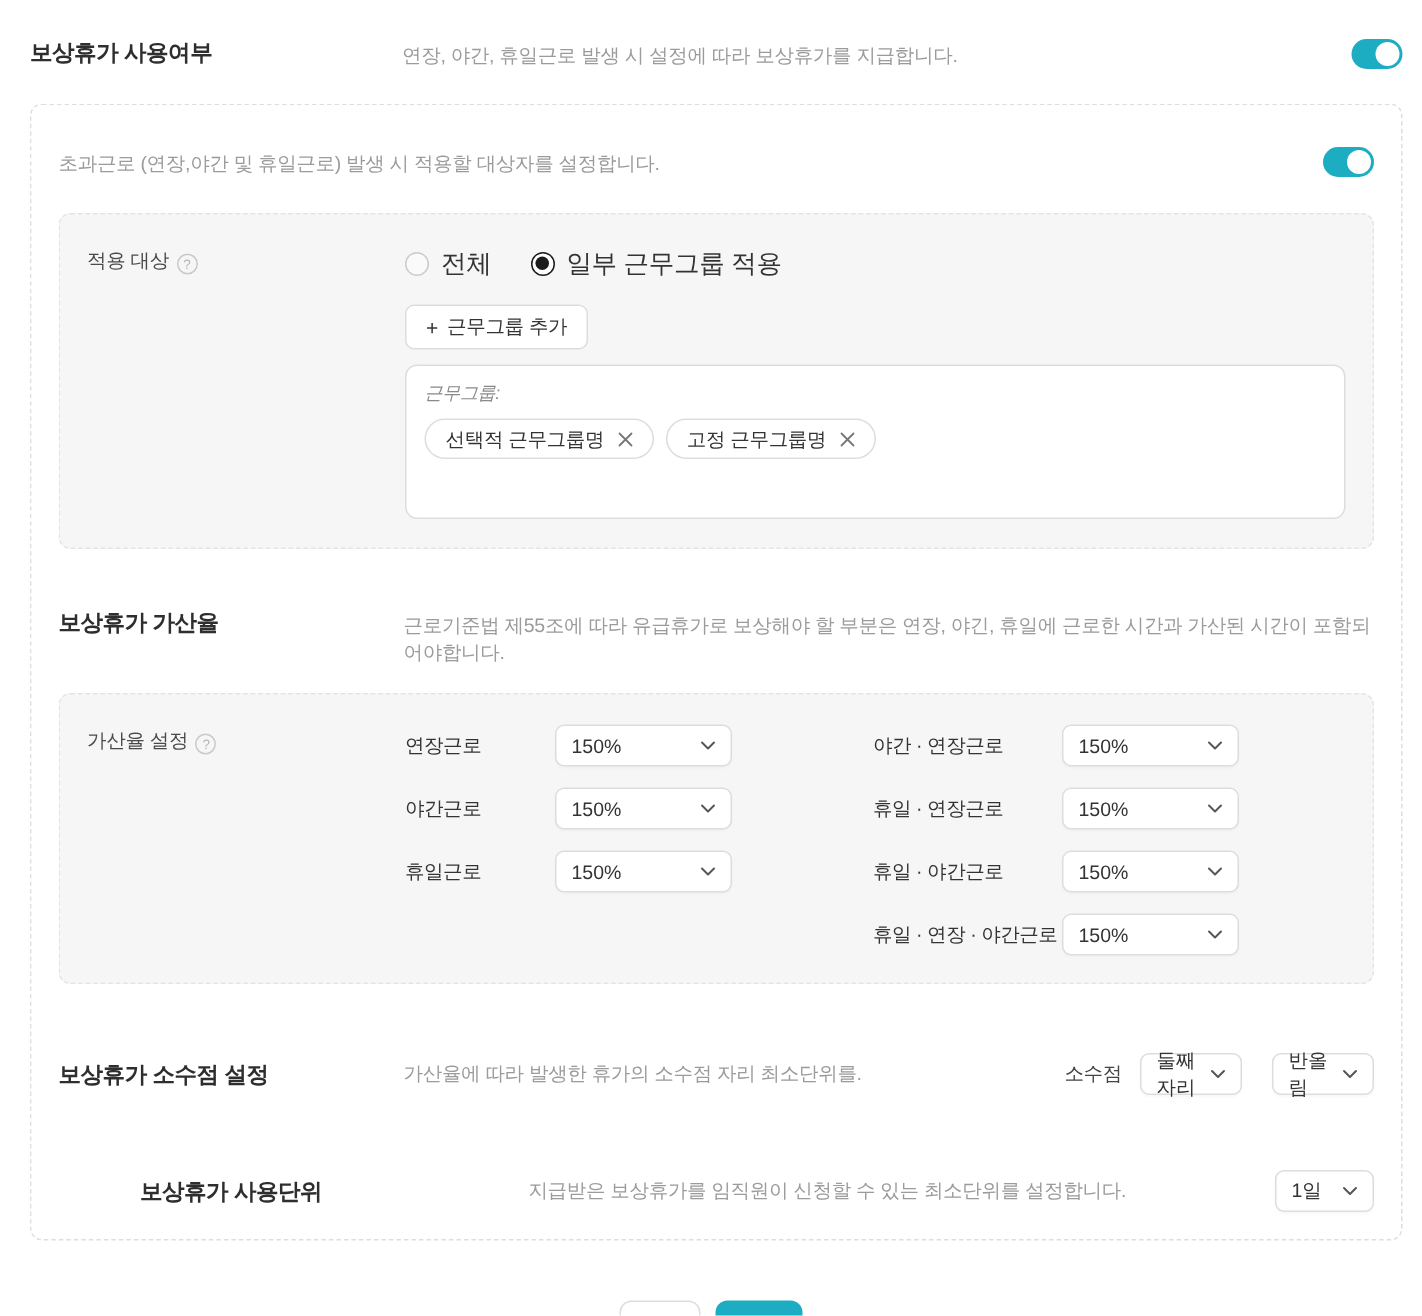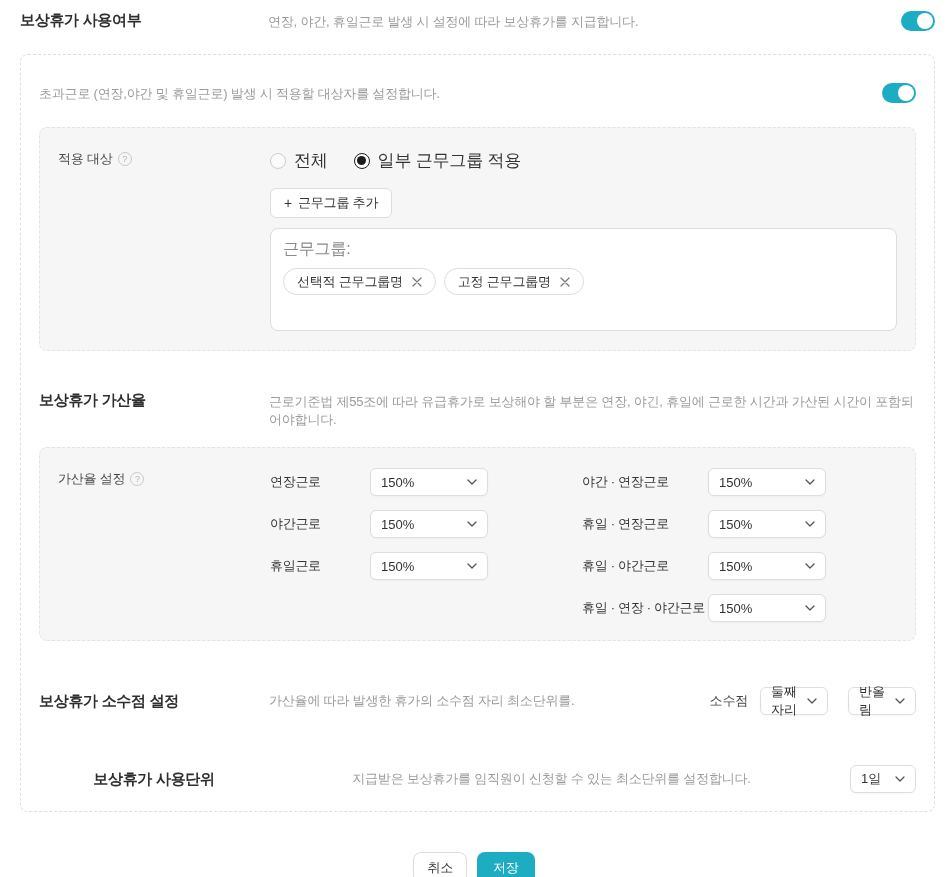--- a/index.html
+++ b/index.html
@@ -7,21 +7,21 @@
     --border-dash:#dedede;
     --border-solid:#ddd;
     --graybox:#f6f6f7;
     --label-dark:#2e2e2e;
     --desc-gray:#9b9b9b;
     --text:#3a3a3a;
   }
   *{box-sizing:border-box;margin:0;padding:0;}
   html,body{width:948px;height:877px;background:#fff;overflow:hidden;}
   body{font-family:"Liberation Sans","DejaVu Sans",sans-serif;font-size:13px;color:var(--text);}
-  .page{width:948px;height:877px;padding-top:11px;position:relative;}
+  .page{width:948px;height:877px;padding-top:26px;position:relative;}
 
   
   .setting-row{display:flex;align-items:flex-start;}
   .row-label{font-weight:700;font-size:15px;color:var(--label-dark);letter-spacing:-0.3px;}
   .row-desc{font-size:13px;color:var(--desc-gray);padding-top:2px;letter-spacing:-0.2px;flex:1;}
 
   .top-row{padding:0 13px 0 20px;}
   .top-row .row-label{width:248px;flex:0 0 248px;}
 
   
@@ -33,42 +33,42 @@
   .card .setting-row .row-label{width:230px;flex:0 0 230px;}
 
   .target-row{margin-bottom:24px;}
   .rate-row{margin-bottom:18px;}
   .decimal-row{margin-bottom:50px;align-items:center;}
   .unit-row{margin-bottom:0;align-items:center;text-align:center;}
   .decimal-row .row-desc,.unit-row .row-desc{padding-top:0;}
 
   
   .gray-box{background:var(--graybox);border:1px dashed #e3e3e3;border-radius:8px;padding:18px;display:flex;align-items:flex-start;}
-  .gray-box .box-label{width:212px;flex:0 0 212px;font-size:13px;color:#4a4a4a;display:flex;align-items:center;gap:5px;padding-top:4px;letter-spacing:-0.2px;}
+  .gray-box .box-label{width:212px;flex:0 0 212px;font-size:13px;color:#4a4a4a;display:flex;align-items:flex-end;gap:5px;padding-top:4px;letter-spacing:-0.2px;}
   .apply-box{margin-bottom:40px;min-height:224px;}
   .rate-box{margin-bottom:46px;}
 
   .help-icon{width:14px;height:14px;border-radius:50%;border:1px solid #c9c9c9;display:inline-flex;align-items:center;justify-content:center;flex:0 0 14px;}
   .help-icon::after{content:"?";font-size:9px;color:#b3b3b3;line-height:1;}
 
   
   .radio-group{display:flex;align-items:center;gap:26px;margin:3px 0 16px;}
   .radio-option{display:flex;align-items:center;gap:8px;cursor:pointer;}
   .radio{width:16px;height:16px;border-radius:50%;border:1px solid #ccc;background:#fafafa;flex:0 0 16px;}
   .radio.checked{border:1.5px solid #1c1c1c;background:#fff;position:relative;}
   .radio.checked::after{content:"";position:absolute;inset:2.5px;border-radius:50%;background:#1c1c1c;}
   .radio-label{font-size:17px;color:#333;letter-spacing:-0.2px;}
 
   
   .add-btn{display:inline-flex;align-items:center;gap:6px;height:30px;padding:0 13px;background:#fff;border:1px solid var(--border-solid);border-radius:6px;font-size:13px;color:#333;cursor:pointer;margin-bottom:10px;letter-spacing:-0.2px;}
   .plus{font-size:14px;color:#333;line-height:1;}
 
   
   .group-box{background:#fff;border:1px solid var(--border-solid);border-radius:8px;padding:10px 12px;min-height:103px;width:100%;}
-  .group-box-label{font-size:16px;color:#8a8a8a;margin-bottom:8px;letter-spacing:-0.2px;}
+  .group-box-label{font-size:12px;color:#8a8a8a;margin-bottom:8px;letter-spacing:-0.2px;font-style:italic;}
   .chips{display:flex;gap:8px;flex-wrap:wrap;}
   .chip{display:inline-flex;align-items:center;gap:9px;height:27px;padding:0 13px;border:1px solid var(--border-solid);border-radius:15px;background:#fff;font-size:13px;color:#333;letter-spacing:-0.2px;}
   .chip .x{display:inline-flex;cursor:pointer;}
 
   
   .rate-grid{display:flex;flex-direction:column;gap:14px;padding-top:2px;}
   .rate-line{display:flex;align-items:center;}
   .rl-label{width:100px;flex:0 0 100px;font-size:13px;color:#333;letter-spacing:-0.3px;}
   .rl-spacer{width:94px;flex:0 0 94px;}
   .rr-label{width:126px;flex:0 0 126px;font-size:13px;color:#333;letter-spacing:-0.3px;}

